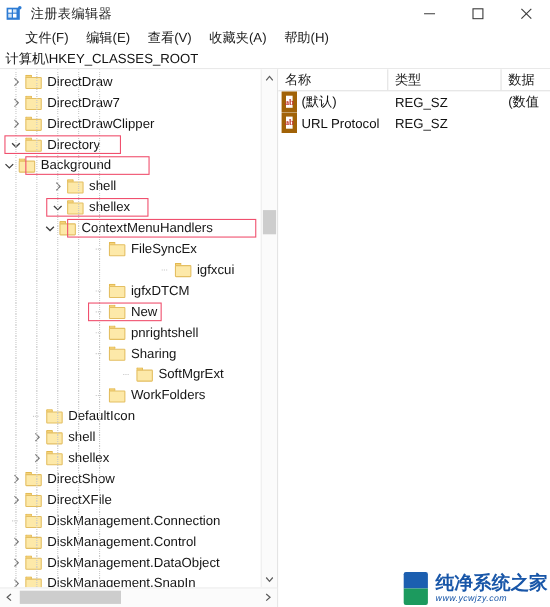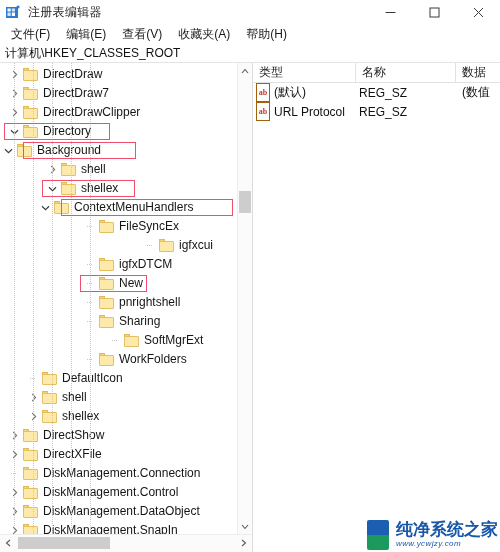--- a/index.html
+++ b/index.html
@@ -45,20 +45,21 @@
   }
   .win-btn svg{display:block;}
 
   
   .menubar{
     height:21px;
     display:flex;align-items:center;
     padding-left:4px;
     background:#ffffff;
     flex:0 0 auto;
+    margin-left:12px;
   }
   .menu-item{
     font-size:12px;color:#1a1a1a;
     padding:2px 7px;margin-right:2px;
     white-space:nowrap;
   }
 
   
   .addressbar{
     height:17px;
@@ -211,21 +212,21 @@
     padding-left:6px;
     font-size:12px;color:#101010;
     box-sizing:border-box;
     overflow:hidden;white-space:nowrap;
   }
   .lcell.c0{width:100px;flex:0 0 100px;padding-left:3px;}
   .lcell.c1{width:103px;flex:0 0 103px;}
   .lcell.c2{flex:1 1 auto;}
   .ab-icon{
     width:14px;height:19px;flex:0 0 14px;margin-right:4px;
-    border:1px solid #a16207;background:#fff;
+    border:4px solid #a16207;background:#fff;
     display:flex;align-items:center;justify-content:center;
     box-sizing:border-box;
   }
   .ab-icon span{
     font-size:8px;line-height:8px;color:#c0392b;font-weight:bold;
     font-family:"Liberation Serif","DejaVu Serif",serif;
   }
 
   
   .watermark{
@@ -650,22 +651,22 @@
         <div class="arrow right">
           <svg width="6" height="8" viewBox="0 0 6 8">
               <path d="M1 1 L4.5 4 L1 7" fill="none" stroke="#5a5a5a" stroke-width="1.1"></path>
             </svg>
         </div>
       </div>
     </div>
 
     <div class="list-pane">
       <div class="list-header">
+        <div class="hcell c0">名称</div>
         <div class="hcell c1">类型</div>
-        <div class="hcell c0">名称</div>
         <div class="hcell c2">数据</div>
       </div>
       <div class="list-body" id="list-body">
           <div class="lrow">
             <div class="lcell c0">
               <div class="ab-icon">
                 <span>ab</span>
               </div>
               <span>(默认)</span>
             </div>

